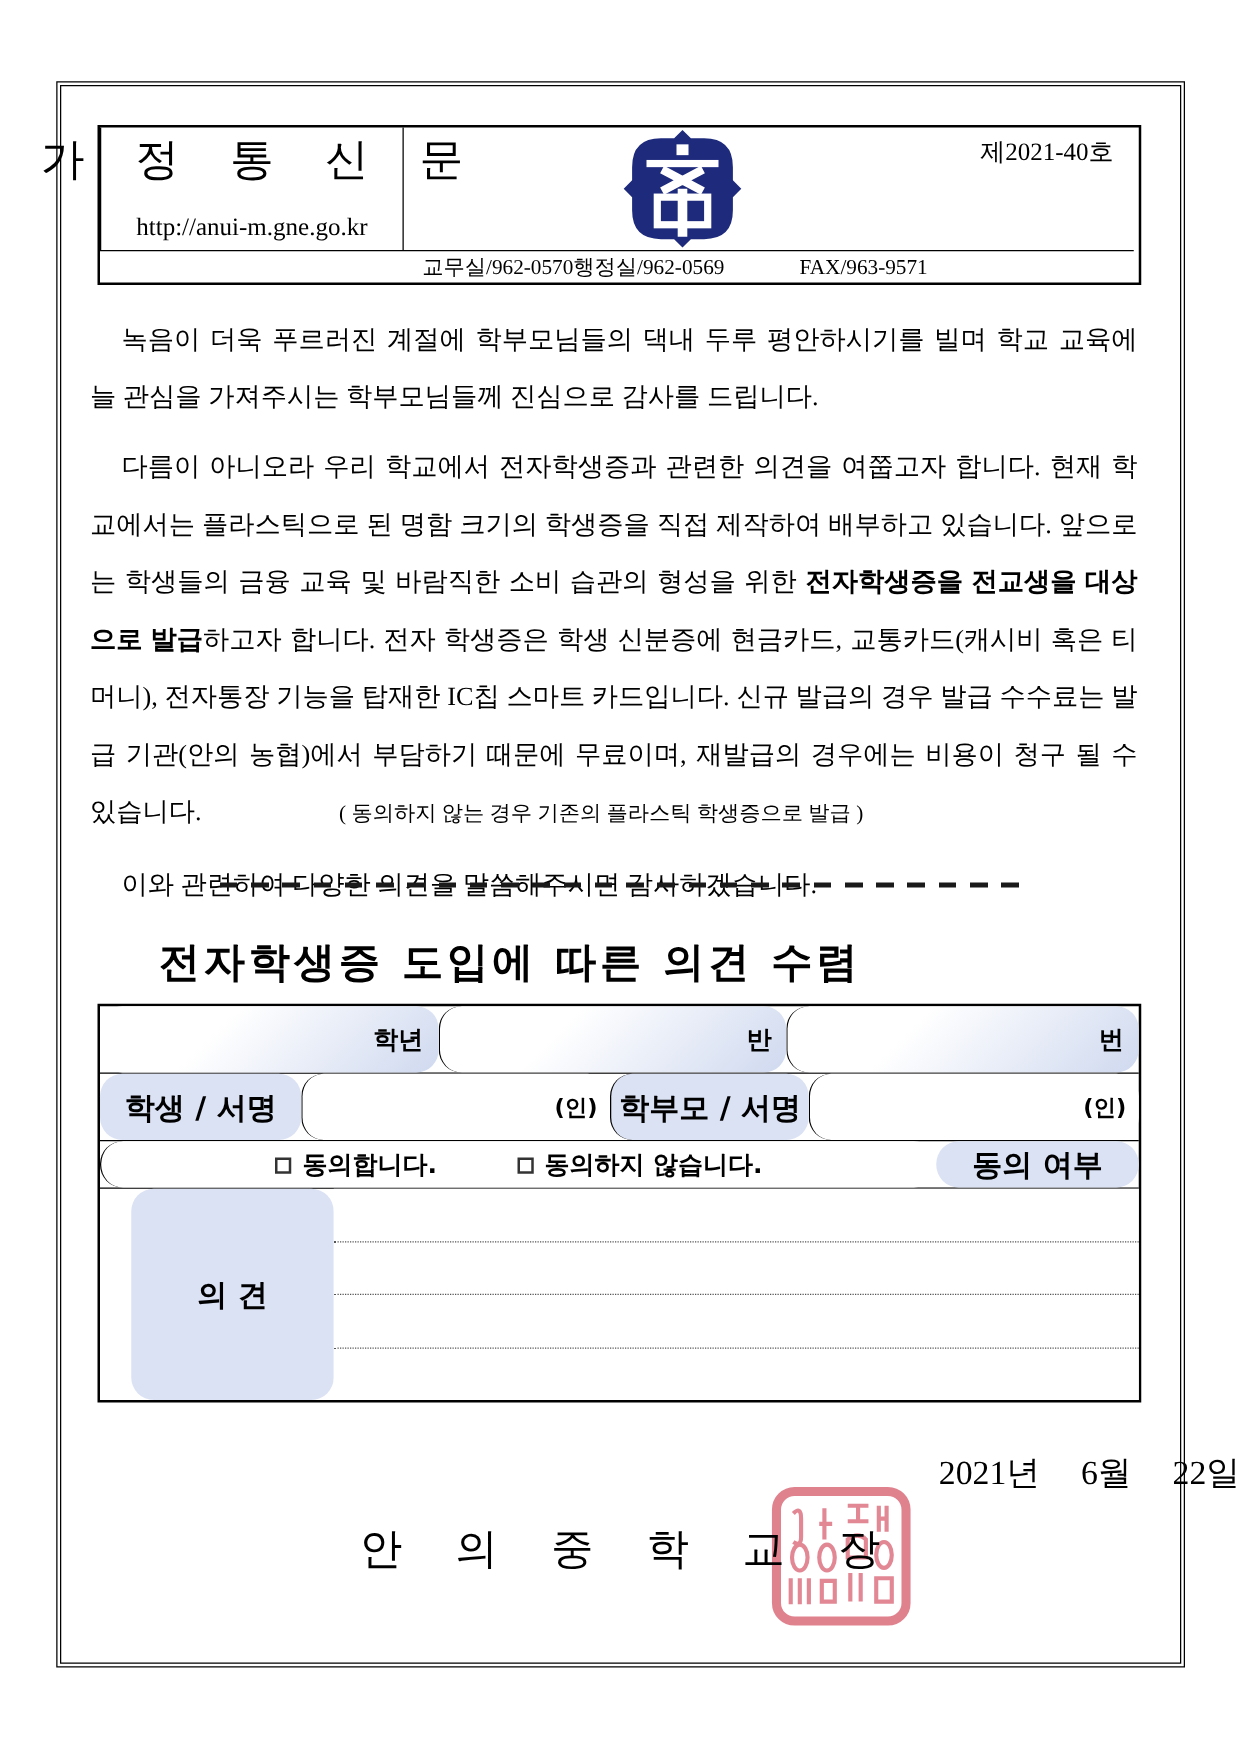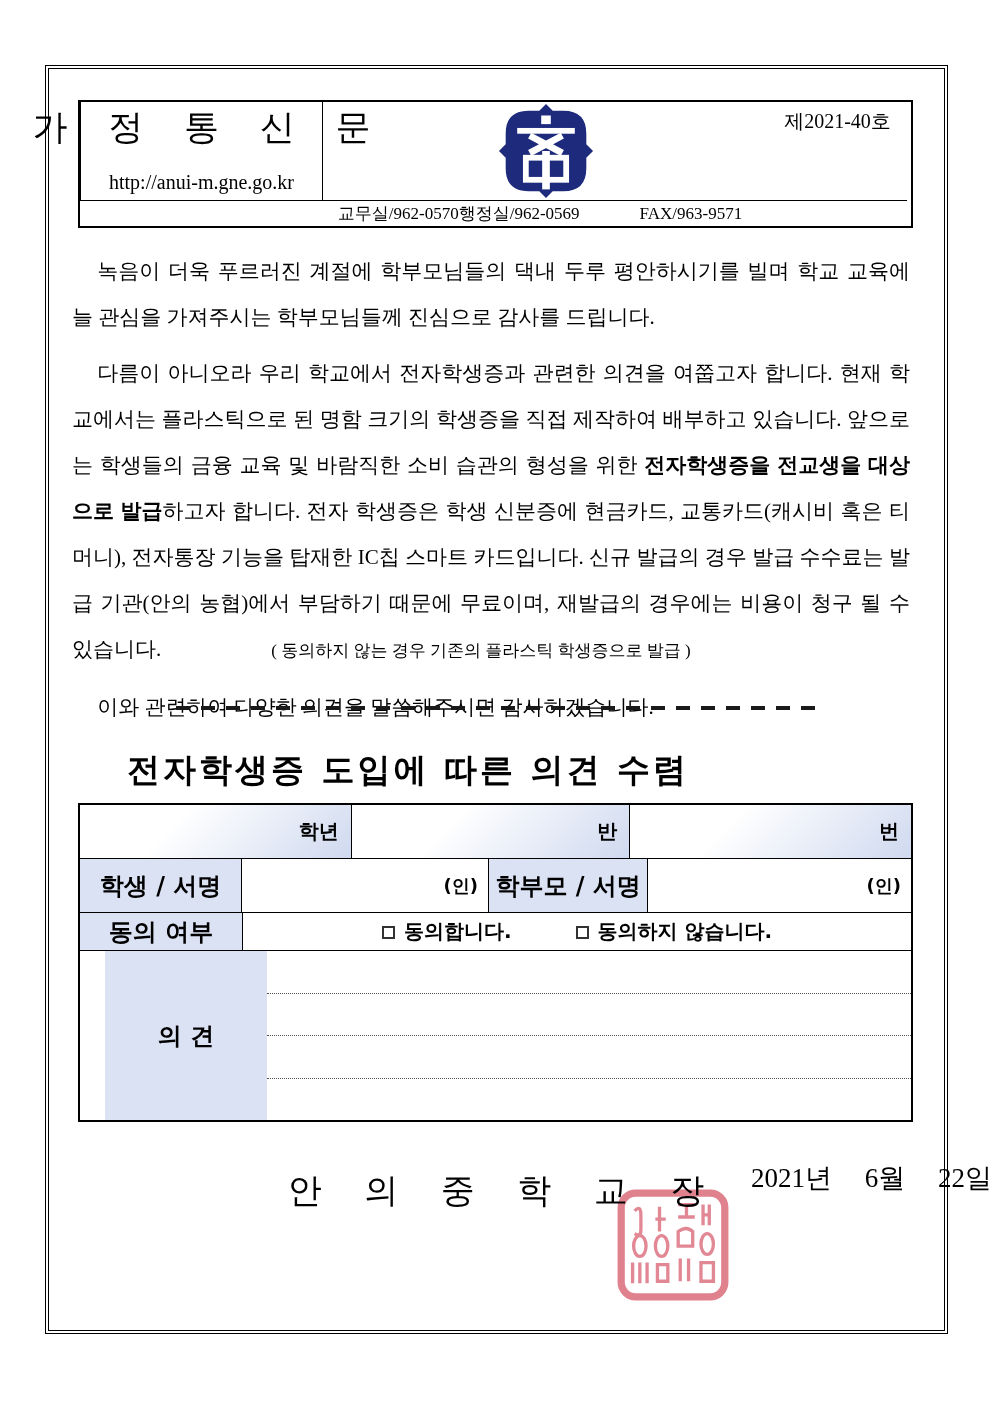--- a/index.html
+++ b/index.html
@@ -35,39 +35,39 @@
   .exemption-note { font-size:17px; padding-left:110px; white-space:nowrap; }
 
   
   .dashed-divider { position:absolute; left:176px; top:706px; width:646px; height:4px;
     background:repeating-linear-gradient(90deg,#1a1a1a 0 14px,transparent 14px 25px); }
   .form-title { position:absolute; left:0; top:748px; width:816px; text-align:center; font-family:"DejaVu Sans","Liberation Sans",sans-serif; font-weight:900; font-size:33px; letter-spacing:3px; }
 
   .form-table { position:absolute; left:78px; top:803px; width:835px; border:2px solid #000; font-family:"DejaVu Sans","Liberation Sans",sans-serif; }
   .f-row { display:flex; border-top:1px solid #000; }
   .f-row.first { border-top:none; }
-  .f-cell { border-left:1px solid #000; display:flex; align-items:center; }
+  .f-cell { border-left:1px solid #000; display:flex; align-items:center;border-radius:18px; }
   .f-cell.first { border-left:none; }
   .grad { background:linear-gradient(135deg,#ffffff 0%,#ffffff 35%,#cfd9ef 100%); }
   .hdr-bg { background:#dbe2f4; justify-content:center; font-weight:bold; font-size:24px; }
   .row1 { height:53px; }
   .row1 .f-cell { justify-content:flex-end; padding-right:12px; font-weight:bold; font-size:20px; }
   .row2 { height:54px; }
   .row3 { height:38px; }
   .row4 { height:170px; }
   .sign-cell { justify-content:flex-end; padding-right:10px; font-weight:bold; font-size:18px; background:#fff; }
   .consent-cell { flex:1; justify-content:center; gap:64px; font-weight:bold; font-size:20px; background:#fff; }
   .checkbox { display:inline-block; width:13px; height:13px; border:2px solid #333; margin-right:9px; vertical-align:-1px; background:#fff; }
   .opinion-lines { flex:1; align-self:stretch; display:flex; flex-direction:column; background:#fff; }
   .opinion-line { flex:1; border-bottom:1px dotted #555; }
   .opinion-line.last { border-bottom:none; }
 
   
   .date-line { position:absolute; left:0; top:1160px; width:992px; text-align:right; font-size:27px; word-spacing:26px; }
-  .principal-signature { position:absolute; left:0; top:1168px; width:992px; text-align:center; font-size:34px; letter-spacing:17px; text-indent:17px; z-index:3; }
+  .principal-signature { position:absolute; left:0; top:1216px; width:992px; text-align:center; font-size:34px; letter-spacing:17px; text-indent:17px; z-index:3; }
   .principal-stamp { position:absolute; left:616px; top:1188px; width:114px; height:114px; z-index:2; opacity:.9; }
 
   .logo-svg { width:96px; height:96px; }
 </style>
 </head>
 <body>
 
 <div class="page">
   <div class="page-border">
     <div class="page-border-inner"></div>
@@ -126,27 +126,27 @@
           <span>(인)</span>
         </div>
       <div class="f-cell hdr-bg" style="width:160px;">
           <span>학부모 / 서명</span>
         </div>
       <div class="f-cell sign-cell" style="width:265px;">
           <span>(인)</span>
         </div>
     </div>
     <div class="f-row row3">
-      <div class="f-cell first hdr-bg" style="width:162px;">
-          <span>동의 여부</span>
-        </div>
       <div class="f-cell consent-cell">
         <span><span class="checkbox"></span><span>동의합니다.</span></span>
         <span><span class="checkbox"></span><span>동의하지 않습니다.</span></span>
       </div>
+      <div class="f-cell first hdr-bg" style="width:162px;">
+          <span>동의 여부</span>
+        </div>
     </div>
     <div class="f-row row4">
       <div class="f-cell first hdr-bg" style="width:162px;margin-left:25px;">
           <span>의 견</span>
         </div>
       <div class="opinion-lines">
         <div class="opinion-line"></div>
         <div class="opinion-line"></div>
         <div class="opinion-line"></div>
         <div class="opinion-line last"></div>

